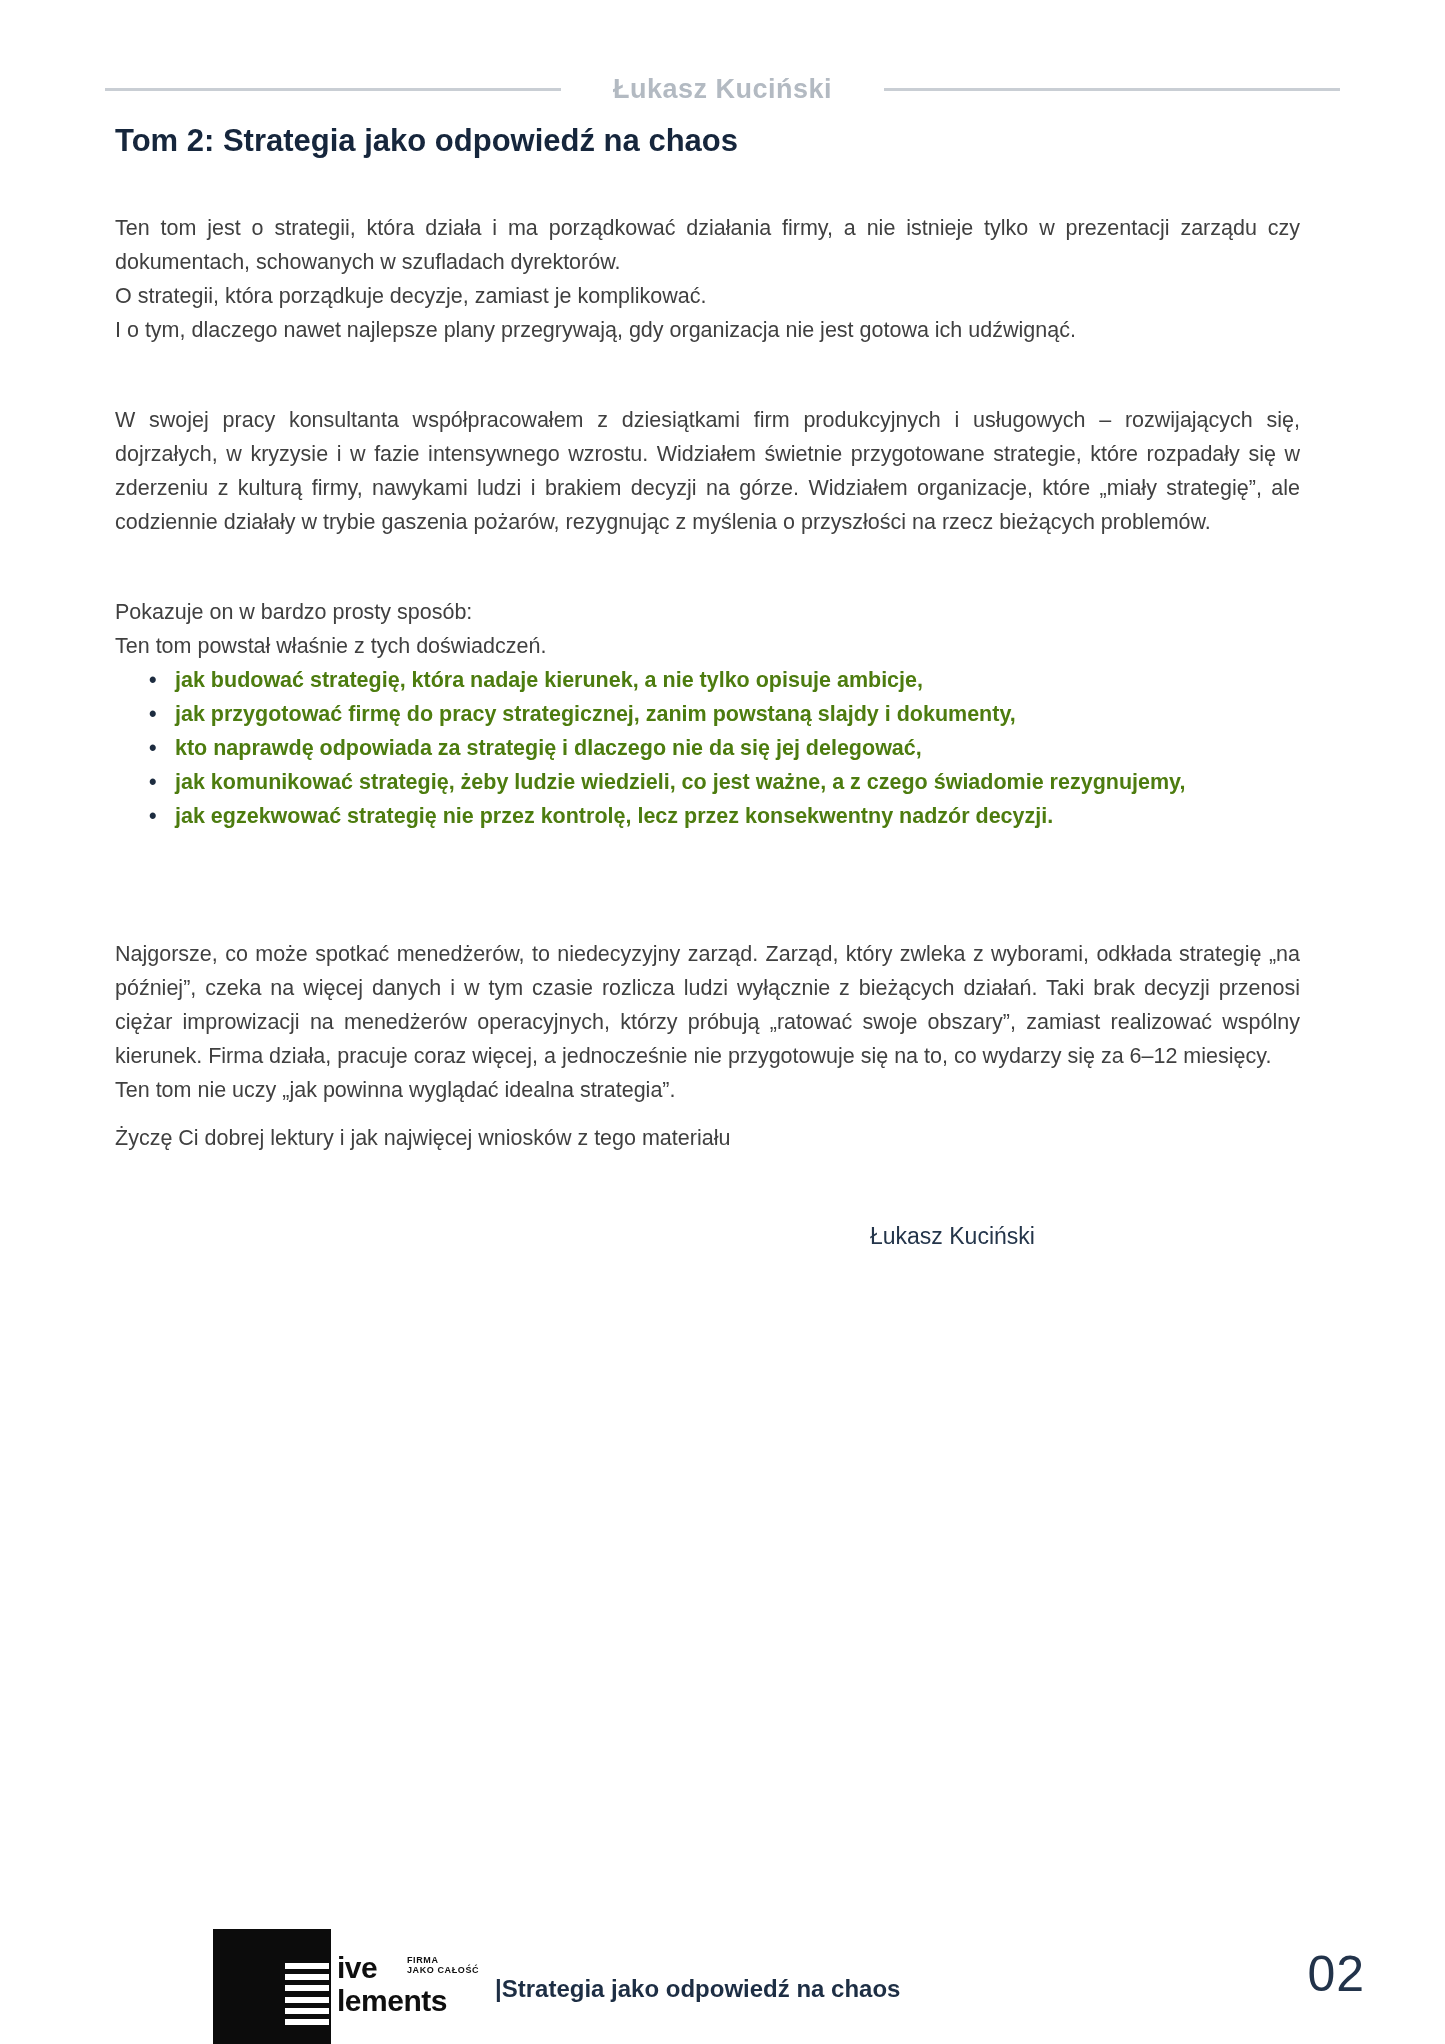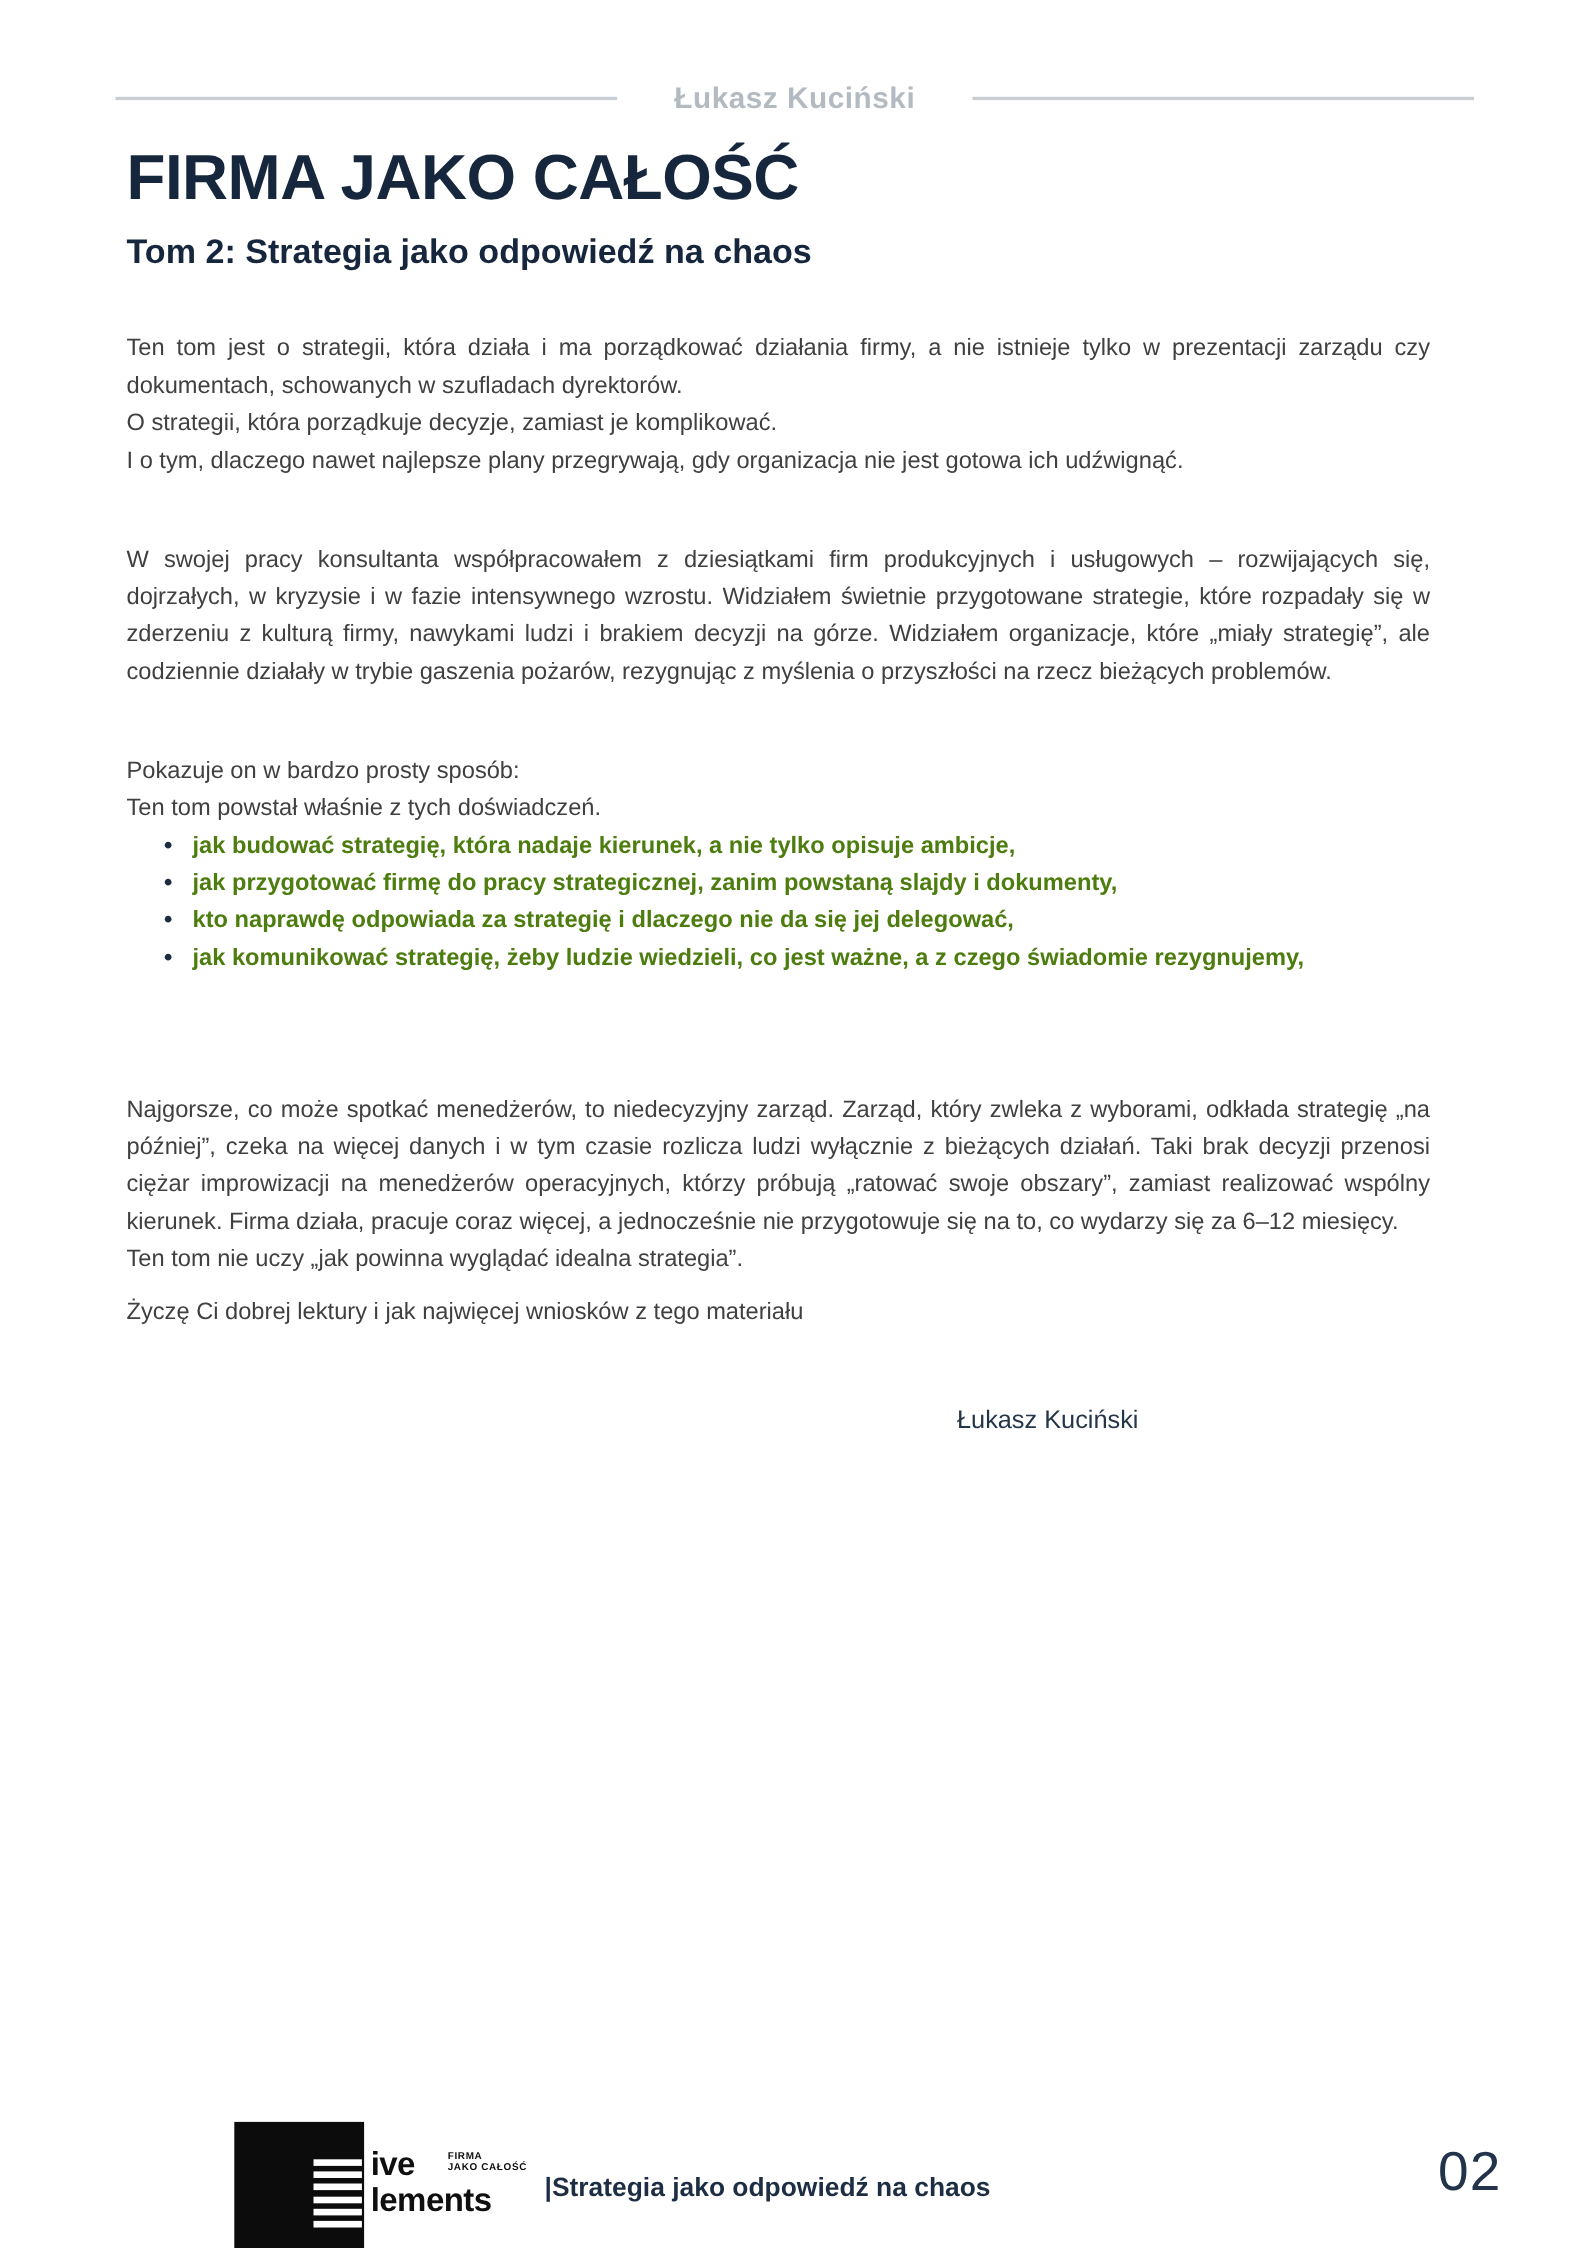--- a/index.html
+++ b/index.html
@@ -97,21 +97,20 @@
 <body>
 
 <div class="page">
 
   <header class="byline">
     <span class="rule"></span>
     <span class="byline-name">Łukasz Kuciński</span>
     <span class="rule"></span>
   </header>
 
-  <h1 class="title">FIRMA JAKO CAŁOŚĆ</h1>
   <h2 class="subtitle">Tom 2: Strategia jako odpowiedź na chaos</h2>
 
   <main class="content">
 
     <section class="block block-intro">
       <p>Ten tom jest o strategii, która działa i ma porządkować działania firmy, a nie istnieje tylko w prezentacji zarządu czy dokumentach, schowanych w szufladach dyrektorów.</p>
       <p>O strategii, która porządkuje decyzje, zamiast je komplikować.</p>
       <p>I o tym, dlaczego nawet najlepsze plany przegrywają, gdy organizacja nie jest gotowa ich udźwignąć.</p>
     </section>
 
@@ -120,20 +119,21 @@
     </section>
 
     <section class="block block-leadin">
       <p>Pokazuje on w bardzo prosty sposób:</p>
       <p>Ten tom powstał właśnie z tych doświadczeń.</p>
       <ul class="bullets">
         <li>jak budować strategię, która nadaje kierunek, a nie tylko opisuje ambicje,</li>
         <li>jak przygotować firmę do pracy strategicznej, zanim powstaną slajdy i dokumenty,</li>
         <li>kto naprawdę odpowiada za strategię i dlaczego nie da się jej delegować,</li>
         <li>jak komunikować strategię, żeby ludzie wiedzieli, co jest ważne, a z czego świadomie rezygnujemy,</li>
+        <li>jak egzekwować strategię nie przez kontrolę, lecz przez konsekwentny nadzór decyzji.</li>
       </ul>
     </section>
 
     <section class="block block-warning">
       <p>Najgorsze, co może spotkać menedżerów, to niedecyzyjny zarząd. Zarząd, który zwleka z wyborami, odkłada strategię „na później”, czeka na więcej danych i w tym czasie rozlicza ludzi wyłącznie z bieżących działań. Taki brak decyzji przenosi ciężar improwizacji na menedżerów operacyjnych, którzy próbują „ratować swoje obszary”, zamiast realizować wspólny kierunek. Firma działa, pracuje coraz więcej, a jednocześnie nie przygotowuje się na to, co wydarzy się za 6–12 miesięcy.</p>
       <p>Ten tom nie uczy „jak powinna wyglądać idealna strategia”.</p>
     </section>
 
     <section class="block block-closing">
       <p>Życzę Ci dobrej lektury i jak najwięcej wniosków z tego materiału</p>

